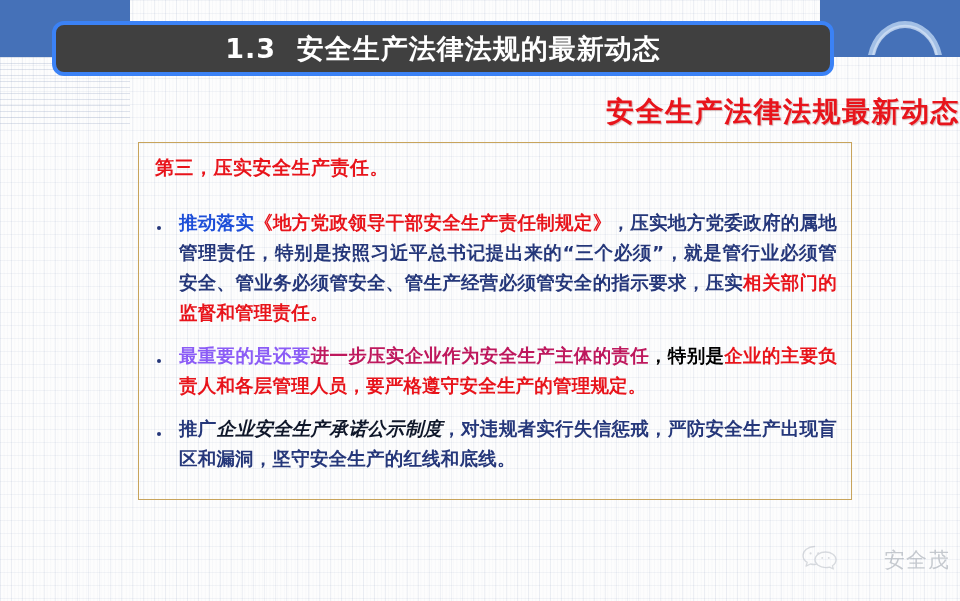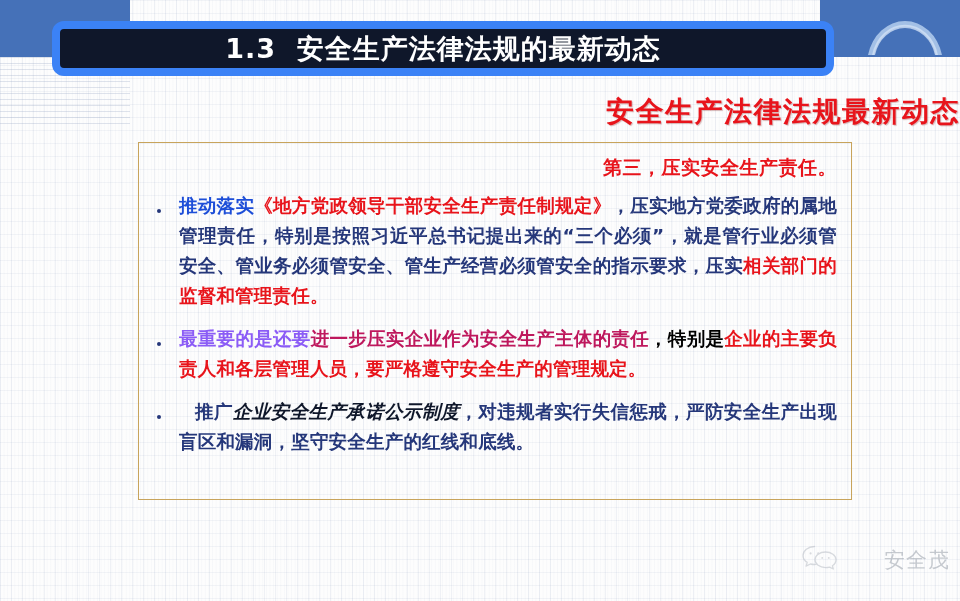--- a/index.html
+++ b/index.html
@@ -80,23 +80,23 @@
       rgba(255,255,255,0) 6px
     );
     z-index: 1;
   }
 
   
   .title-bar {
     position: absolute;
     left: 52px; top: 21px;
     width: 782px; height: 55px;
-    background: #0f172a;
+    background: #404040;
     border-radius: 12px;
-    border: 8px solid #3b82f6;
+    border: 4px solid #3b82f6;
     box-sizing: border-box;
     z-index: 4;
     display: flex;
     align-items: center;
     justify-content: center;
   }
   .title-text {
     color: #ffffff;
     font-size: 27px;
     font-weight: bold;
@@ -130,23 +130,22 @@
     background: transparent;
     z-index: 5;
     padding: 10px 14px 0 12px;
   }
 
   .lead-line {
     color: #e8141b;
     font-size: 19px;
     font-weight: bold;
     letter-spacing: 0.5px;
-    margin: 2px 0 10px 4px;
-    font-family: "DejaVu Sans", "Liberation Sans", sans-serif;
-    text-align: right;
+    margin: 2px 0 27px 4px;
+    font-family: "DejaVu Sans", "Liberation Sans", sans-serif;
   }
 
   .bullet-row {
     display: flex;
     align-items: flex-start;
     margin-bottom: 13px;
   }
   .bullet-dot {
     flex: 0 0 auto;
     width: 28px;
@@ -228,21 +227,21 @@
       <div class="bullet-text"><span style="color: #1d4ed8;">推动落实</span><span style="color: rgb(232, 20, 27); margin-top: 16px;">《地方党政领导干部安全生产责任制规定》</span><span style="color: rgb(37, 55, 122);">，压实地方党委政府的属地管理责任，特别是按照习近平总书记提出来的“三个必须”，就是管行业必须管安全、管业务必须管安全、管生产经营必须管安全的指示要求，压实</span><span style="color: rgb(232, 20, 27);">相关部门的监督和管理责任。</span></div>
     </div>
 
     <div class="bullet-row">
       <div class="bullet-dot"><span></span></div>
       <div class="bullet-text"><span style="color: #8b5cf6;">最重要的是还要</span><span style="color: #be185d;">进一步压实企业作为安全生产主体的责任</span><span style="color: #000000;">，特别是</span><span style="color: rgb(232, 20, 27);">企业的主要负责人和各层管理人员，要严格遵守安全生产的管理规定。</span></div>
     </div>
 
     <div class="bullet-row">
       <div class="bullet-dot"><span></span></div>
-      <div class="bullet-text"><span style="color: rgb(37, 55, 122); margin-left: 16px;">推广</span><span style="color: #0f172a; font-style: italic;">企业安全生产承诺公示制度</span><span style="color: rgb(37, 55, 122);">，对违规者实行失信惩戒，严防安全生产出现盲区和漏洞，坚守安全生产的红线和底线。</span></div>
+      <div class="bullet-text"><span style="color: rgb(37, 55, 122);">推广</span><span style="color: #0f172a; font-style: italic;">企业安全生产承诺公示制度</span><span style="color: rgb(37, 55, 122);">，对违规者实行失信惩戒，严防安全生产出现盲区和漏洞，坚守安全生产的红线和底线。</span></div>
     </div>
 
   </div>
 
   <div class="watermark">
     <span class="wm-icon">
       <svg width="40" height="30" viewBox="0 0 40 30" xmlns="http://www.w3.org/2000/svg">
         <path d="M14.5,3.5 C8.0,3.5 3,7.6 3,12.5 C3,15.3 4.6,17.8 7.2,19.4 L6.1,23.2 L10.4,21.0 C11.7,21.35 13.1,21.5 14.5,21.5 C15.0,21.5 15.5,21.47 16.0,21.42" fill="none" stroke="#b9bec6" stroke-width="1.3" stroke-linecap="round" stroke-linejoin="round"></path>
         <circle cx="10.6" cy="10.4" r="1.05" fill="#b9bec6"></circle>
         <circle cx="18.2" cy="10.4" r="1.05" fill="#b9bec6"></circle>

